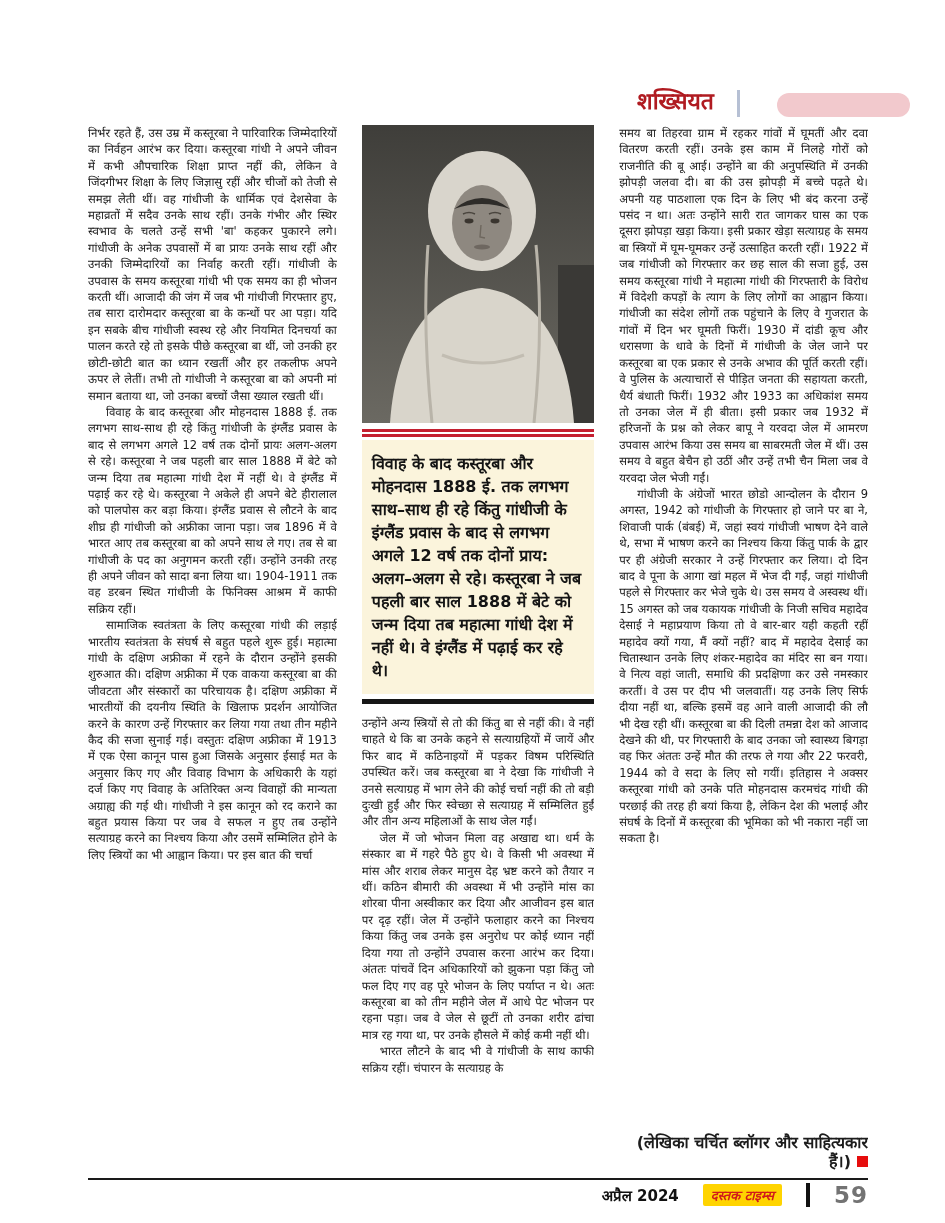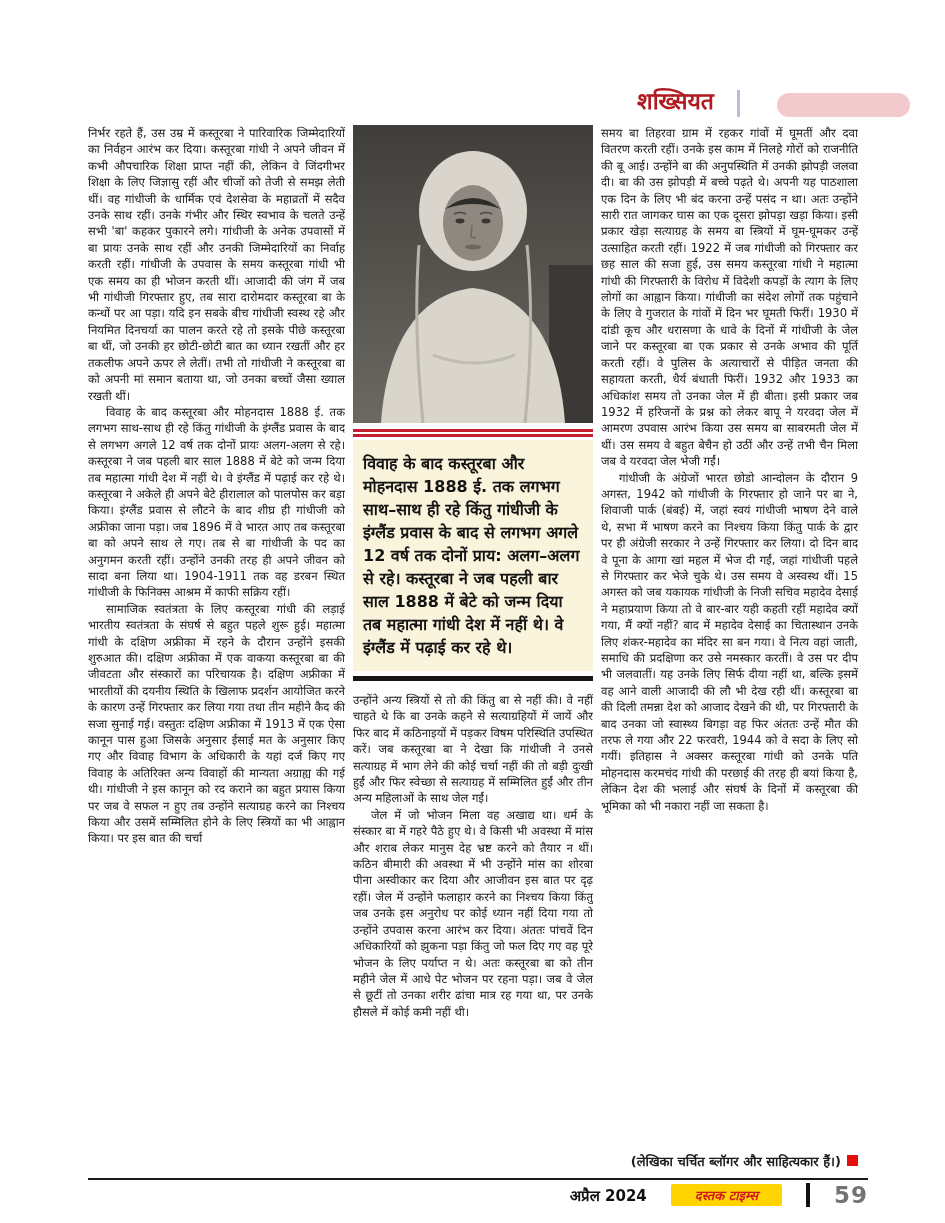--- a/index.html
+++ b/index.html
@@ -5,47 +5,47 @@
   html,body{margin:0;padding:0;background:#ffffff;}
   .page{position:relative;width:945px;height:1223px;background:#fff;overflow:hidden;
         font-family:"DejaVu Sans",sans-serif;color:#1c1c1c;margin-top:40px;}
 
   
   .header-label{position:absolute;left:637px;top:44px;font-size:23px;font-weight:bold;color:#b01b21;}
   .header-divider{position:absolute;left:737px;top:50px;width:3px;height:27px;background:#b6c0d4;}
   .header-pill{position:absolute;left:777px;top:53px;width:133px;height:24px;border-radius:12px;background:#f2c9cd;}
 
   
-  .columns{position:absolute;left:88px;top:85px;width:780px;height:1048px;display:flex;gap:8px;}
+  .columns{position:absolute;left:88px;top:85px;width:780px;height:1048px;display:flex;gap:25px;justify-content:space-between;}
   .col{overflow:hidden;text-align:justify;font-size:11.5px;line-height:16.4px;}
   .col-1,.col-3{width:257px;}
   .col-2{width:240px;}
   .col p{margin:0;}
   .col p.indent{text-indent:18px;}
   .col-3{position:relative;}
 
   
   .photo{width:240px;height:298px;display:block;}
   .red-rule{margin-top:6px;height:2px;border-top:3px solid #c41f30;border-bottom:3px solid #c41f30;}
   .quote-box{margin-top:3px;background:#fbf4dc;padding:12px 10px;font-size:16px;line-height:23px;
              font-weight:bold;color:#141414;text-align:left;}
   .black-rule{margin-top:5px;height:5px;background:#161616;margin-bottom:11px;}
 
   
   .byline{position:absolute;bottom:2px;left:0;right:0;background:#fff;text-align:right;
-          font-weight:bold;font-size:13px;line-height:19px;padding-top:5px;}
+          font-weight:bold;font-size:16px;line-height:19px;padding-top:5px;}
   .endmark{display:inline-block;width:11px;height:11px;background:#e60d0d;margin-left:6px;vertical-align:baseline;}
 
   
   .footer-rule{position:absolute;left:88px;top:1138px;width:780px;height:2px;background:#1a1a1a;}
   .footer{position:absolute;top:1142px;left:88px;width:780px;display:flex;justify-content:flex-end;
           align-items:center;gap:24px;}
   .footer-date{font-weight:bold;font-size:15px;color:#111;}
   .footer-logo{background:#ffd400;color:#d11a1a;font-weight:bold;font-style:italic;font-size:13px;
-               padding:2px 24px;border-radius:2px;}
+               padding:2px 8px;border-radius:2px;}
   .footer-bar{width:4px;height:24px;background:#111;}
   .footer-page{font-size:23px;font-weight:bold;color:#737373;letter-spacing:1px;}
 </style>
 </head>
 <body>
 
 <div class="page">
 
   <div class="header-label">शख्सियत</div>
   <div class="header-divider"></div>
@@ -85,20 +85,21 @@
       </svg>
 
       <div class="red-rule"></div>
 
       <div class="quote-box">विवाह के बाद कस्तूरबा और मोहनदास 1888 ई. तक लगभग साथ–साथ ही रहे किंतु गांधीजी के इंग्लैंड प्रवास के बाद से लगभग अगले 12 वर्ष तक दोनों प्राय: अलग–अलग से रहे। कस्तूरबा ने जब पहली बार साल 1888 में बेटे को जन्म दिया तब महात्मा गांधी देश में नहीं थे। वे इंग्लैंड में पढ़ाई कर रहे थे।</div>
 
       <div class="black-rule"></div>
 
       <p>उन्होंने अन्य स्त्रियों से तो की किंतु बा से नहीं की। वे नहीं चाहते थे कि बा उनके कहने से सत्याग्रहियों में जायें और फिर बाद में कठिनाइयों में पड़कर विषम परिस्थिति उपस्थित करें। जब कस्तूरबा बा ने देखा कि गांधीजी ने उनसे सत्याग्रह में भाग लेने की कोई चर्चा नहीं की तो बड़ी दुःखी हुईं और फिर स्वेच्छा से सत्याग्रह में सम्मिलित हुईं और तीन अन्य महिलाओं के साथ जेल गईं।</p>
       <p class="indent">जेल में जो भोजन मिला वह अखाद्य था। धर्म के संस्कार बा में गहरे पैठे हुए थे। वे किसी भी अवस्था में मांस और शराब लेकर मानुस देह भ्रष्ट करने को तैयार न थीं। कठिन बीमारी की अवस्था में भी उन्होंने मांस का शोरबा पीना अस्वीकार कर दिया और आजीवन इस बात पर दृढ़ रहीं। जेल में उन्होंने फलाहार करने का निश्चय किया किंतु जब उनके इस अनुरोध पर कोई ध्यान नहीं दिया गया तो उन्होंने उपवास करना आरंभ कर दिया। अंततः पांचवें दिन अधिकारियों को झुकना पड़ा किंतु जो फल दिए गए वह पूरे भोजन के लिए पर्याप्त न थे। अतः कस्तूरबा बा को तीन महीने जेल में आधे पेट भोजन पर रहना पड़ा। जब वे जेल से छूटीं तो उनका शरीर ढांचा मात्र रह गया था, पर उनके हौसले में कोई कमी नहीं थी।</p>
+      <p class="indent">भारत लौटने के बाद भी वे गांधीजी के साथ काफी सक्रिय रहीं। चंपारन के सत्याग्रह के</p>
     </div>
 
     <div class="col col-3">
       <p>समय बा तिहरवा ग्राम में रहकर गांवों में घूमतीं और दवा वितरण करती रहीं। उनके इस काम में निलहे गोरों को राजनीति की बू आई। उन्होंने बा की अनुपस्थिति में उनकी झोपड़ी जलवा दी। बा की उस झोपड़ी में बच्चे पढ़ते थे। अपनी यह पाठशाला एक दिन के लिए भी बंद करना उन्हें पसंद न था। अतः उन्होंने सारी रात जागकर घास का एक दूसरा झोपड़ा खड़ा किया। इसी प्रकार खेड़ा सत्याग्रह के समय बा स्त्रियों में घूम-घूमकर उन्हें उत्साहित करती रहीं। 1922 में जब गांधीजी को गिरफ्तार कर छह साल की सजा हुई, उस समय कस्तूरबा गांधी ने महात्मा गांधी की गिरफ्तारी के विरोध में विदेशी कपड़ों के त्याग के लिए लोगों का आह्वान किया। गांधीजी का संदेश लोगों तक पहुंचाने के लिए वे गुजरात के गांवों में दिन भर घूमती फिरीं। 1930 में दांडी कूच और धरासणा के धावे के दिनों में गांधीजी के जेल जाने पर कस्तूरबा बा एक प्रकार से उनके अभाव की पूर्ति करती रहीं। वे पुलिस के अत्याचारों से पीड़ित जनता की सहायता करती, धैर्य बंधाती फिरीं। 1932 और 1933 का अधिकांश समय तो उनका जेल में ही बीता। इसी प्रकार जब 1932 में हरिजनों के प्रश्न को लेकर बापू ने यरवदा जेल में आमरण उपवास आरंभ किया उस समय बा साबरमती जेल में थीं। उस समय वे बहुत बेचैन हो उठीं और उन्हें तभी चैन मिला जब वे यरवदा जेल भेजी गईं।</p>
       <p class="indent">गांधीजी के अंग्रेजों भारत छोडो आन्दोलन के दौरान 9 अगस्त, 1942 को गांधीजी के गिरफ्तार हो जाने पर बा ने, शिवाजी पार्क (बंबई) में, जहां स्वयं गांधीजी भाषण देने वाले थे, सभा में भाषण करने का निश्चय किया किंतु पार्क के द्वार पर ही अंग्रेजी सरकार ने उन्हें गिरफ्तार कर लिया। दो दिन बाद वे पूना के आगा खां महल में भेज दी गईं, जहां गांधीजी पहले से गिरफ्तार कर भेजे चुके थे। उस समय वे अस्वस्थ थीं। 15 अगस्त को जब यकायक गांधीजी के निजी सचिव महादेव देसाई ने महाप्रयाण किया तो वे बार-बार यही कहती रहीं महादेव क्यों गया, मैं क्यों नहीं? बाद में महादेव देसाई का चितास्थान उनके लिए शंकर-महादेव का मंदिर सा बन गया। वे नित्य वहां जाती, समाधि की प्रदक्षिणा कर उसे नमस्कार करतीं। वे उस पर दीप भी जलवातीं। यह उनके लिए सिर्फ दीया नहीं था, बल्कि इसमें वह आने वाली आजादी की लौ भी देख रही थीं। कस्तूरबा बा की दिली तमन्ना देश को आजाद देखने की थी, पर गिरफ्तारी के बाद उनका जो स्वास्थ्य बिगड़ा वह फिर अंततः उन्हें मौत की तरफ ले गया और 22 फरवरी, 1944 को वे सदा के लिए सो गयीं। इतिहास ने अक्सर कस्तूरबा गांधी को उनके पति मोहनदास करमचंद गांधी की परछाई की तरह ही बयां किया है, लेकिन देश की भलाई और संघर्ष के दिनों में कस्तूरबा की भूमिका को भी नकारा नहीं जा सकता है।</p>
       <div class="byline">
         <span>(लेखिका चर्चित ब्लॉगर और साहित्यकार हैं।)</span><span class="endmark"></span>
       </div>
     </div>
 

